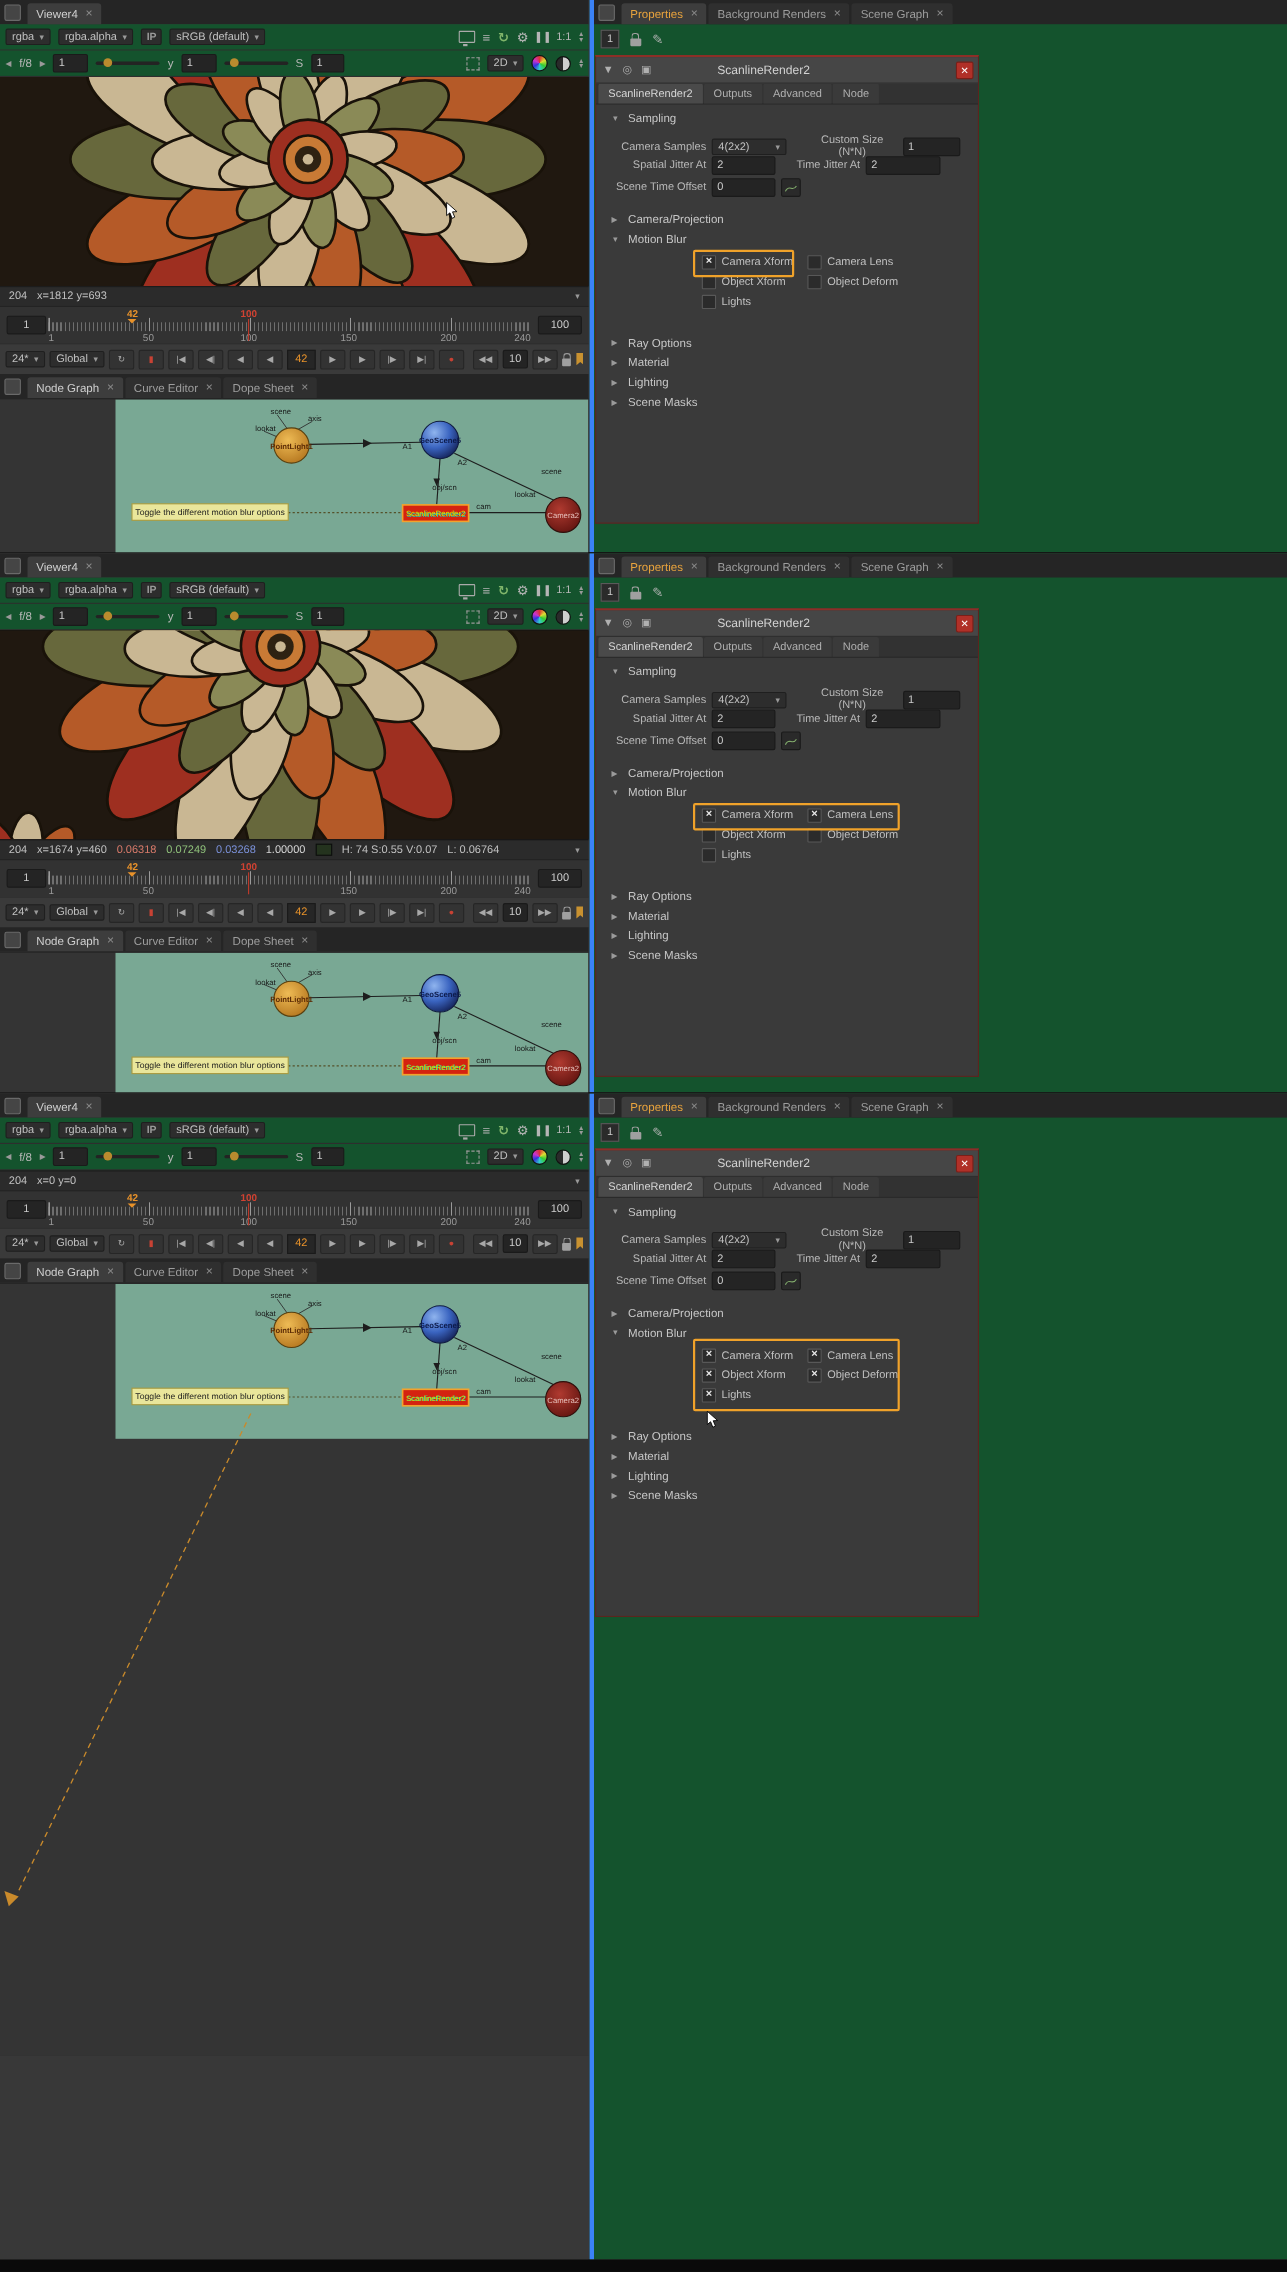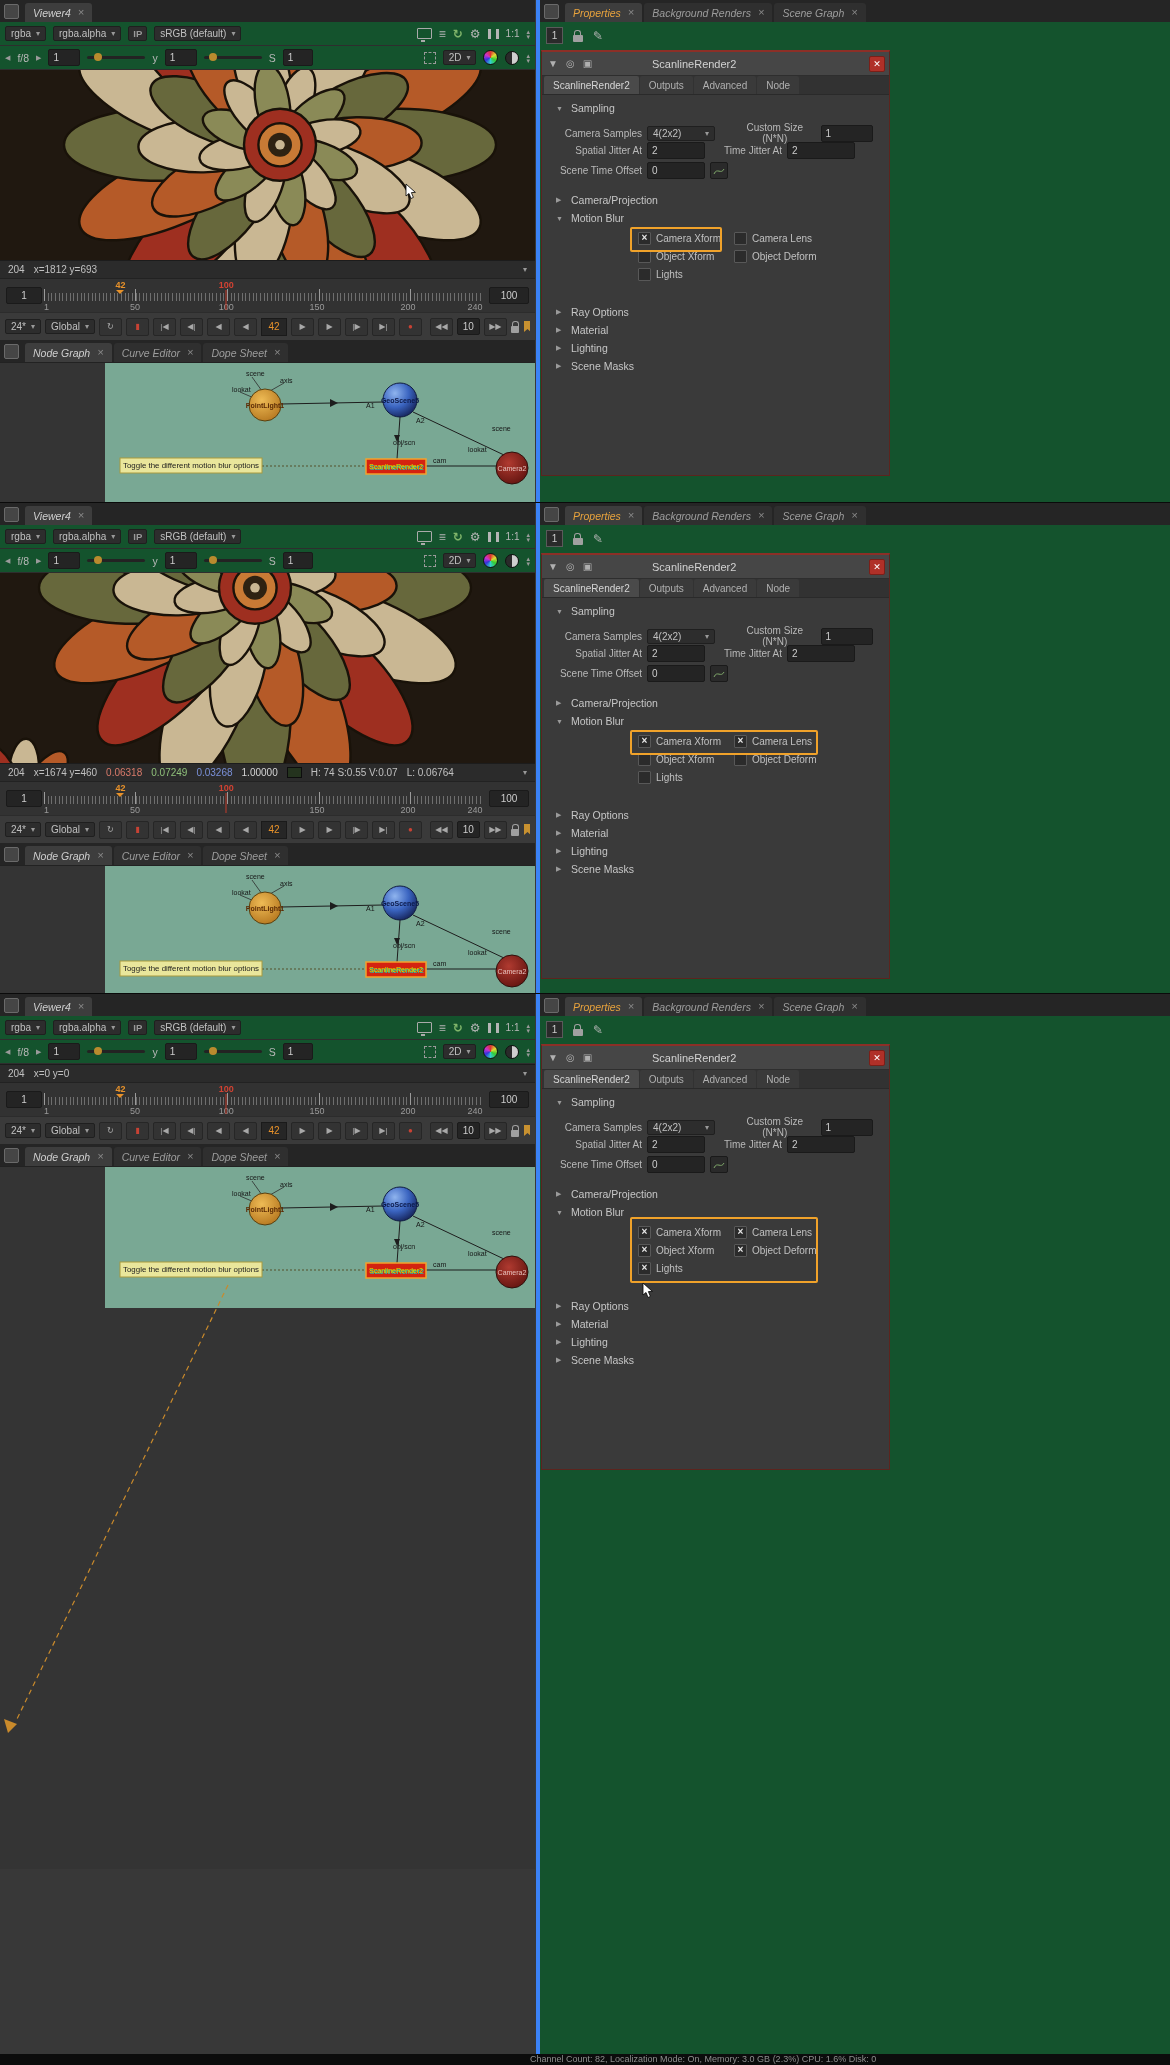--- a/index.html
+++ b/index.html
@@ -3,21 +3,21 @@
 <meta charset="utf-8">
 <style>
   html,body{margin:0;padding:0;background:#000;font-family:"Liberation Sans","DejaVu Sans",sans-serif;}
   #page{position:relative;width:1170px;height:2065px;background:#0a0a0a;overflow:hidden;}
   .sec{position:absolute;left:0;width:1170px;background:#383838;overflow:hidden;}
   #sec1{top:0;height:502px}#sec2{top:503px;height:490px}#sec3{top:994px;height:1060px}
   .left{position:absolute;left:0;top:0;bottom:0;width:535px;background:#383838;}
   .right{position:absolute;left:536px;top:0;bottom:0;width:634px;background:#14532d;border-left:4px solid #3b82f6;}
   .tabbar{height:22px;background:#252525;display:flex;align-items:flex-end;padding-left:1px;gap:2px;}
   .panelbtn{width:13px;height:13px;margin:0 4px 3px 3px;background:#454545;border:1px solid #6a6a6a;border-radius:2px;}
-  .tab{height:19px;display:flex;align-items:center;gap:7px;padding:0 8px;background:#2f2f2f;border-radius:3px 3px 0 0;font-size:10.5px;color:#9d9d9d;white-space:nowrap;font-style:italic;}
+  .tab{height:19px;display:flex;align-items:center;gap:7px;padding:0 8px;background:#2f2f2f;border-radius:3px 3px 0 0;font-size:10.5px;color:#9d9d9d;white-space:nowrap;}
   .tab.on{background:#3d3d3d;color:#cfcfcf;}
   .tab .x{color:#8a8a8a;font-size:11px;line-height:1;}
   .orange{color:#e8a33d !important;}
   .vtb{height:23px;background:#14532d;border-bottom:1px solid #2e2e2e;display:flex;align-items:center;gap:7px;padding:0 5px;font-size:10.5px;color:#b8b8b8;}
   .dd{display:flex;align-items:center;gap:5px;background:#2d2d2d;border:1px solid #1f1f1f;border-radius:2px;padding:1px 5px;font-size:10px;color:#c0c0c0;white-space:nowrap;}
   .caret{font-size:8px;color:#999;}
   .sp{flex:1;}
   .fin{display:flex;align-items:center;background:#242424;border:1px solid #1a1a1a;border-radius:2px;height:15px;padding:0 4px;font-size:10px;color:#ccc;}
   .ipbtn{background:#2d2d2d;border:1px solid #1f1f1f;border-radius:2px;padding:1px 4px;color:#9a9a9a;font-size:9.5px;font-weight:bold;}
   .icon{color:#b5b5b5;font-size:12px;line-height:1;}
@@ -1111,15 +1111,14 @@
               <span>Scene Masks</span>
             </div>
    </div>
   </div>
   <svg class="cursor" style="left:102px;top:288px" width="12" height="17" viewBox="0 0 12 17">
           <path d="M1 1 L1 13 L4 10.5 L6 15.5 L8.4 14.4 L6.4 9.6 L10.4 9.4 Z" fill="#fff" stroke="#000" stroke-width="0.8"></path>
         </svg>
  </div>
 </div>
 
-<div id="footer"><span>Channel Count: 82, Localization Mode: On, Memory: 3.0 GB (2.3%) CPU: 1.6% Disk: 0</span></div>
 
 </div>
 
 </body></html>

